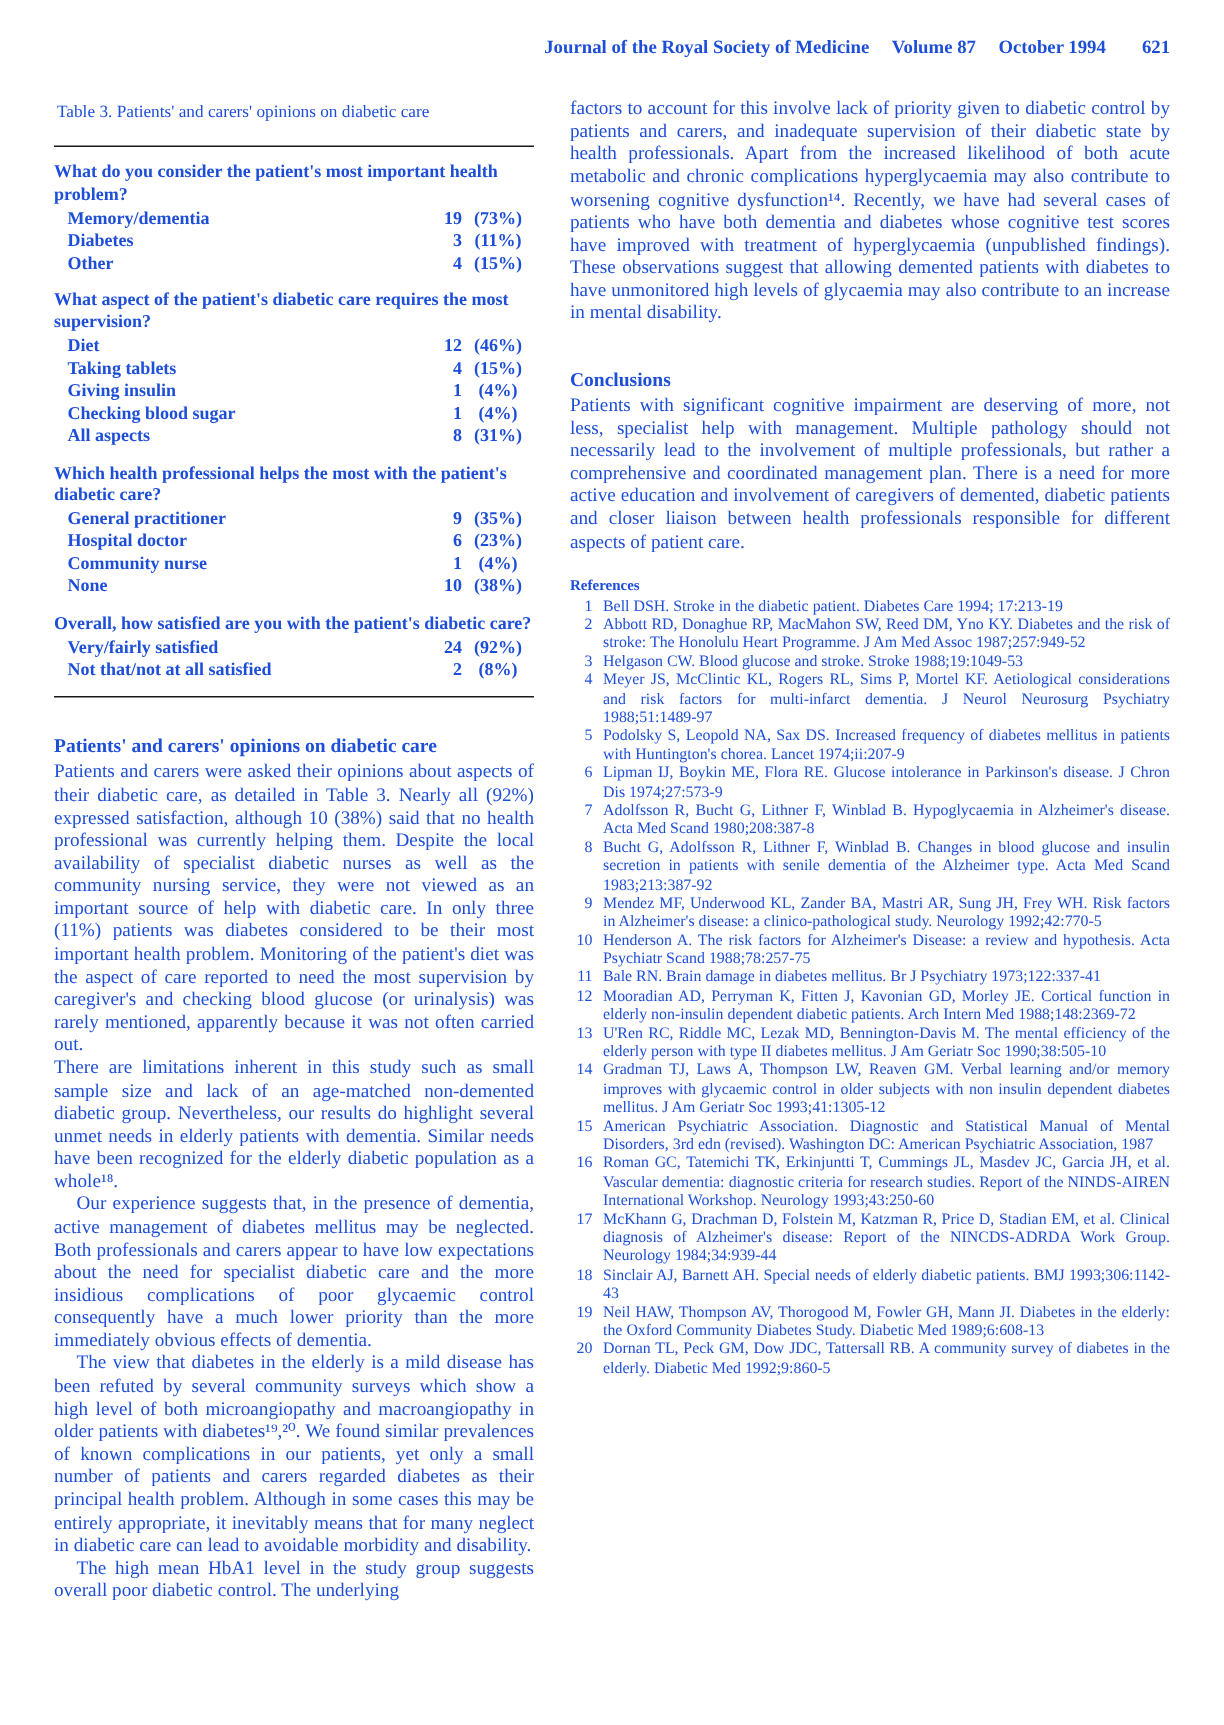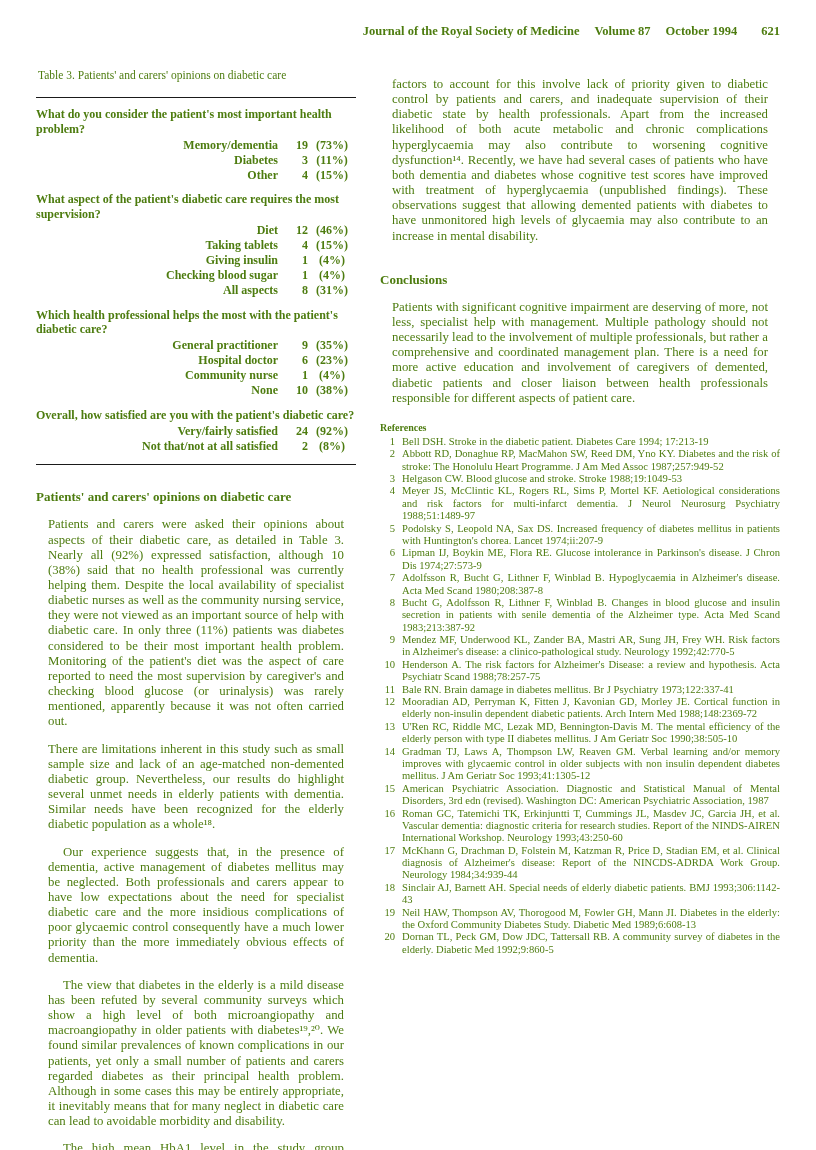--- a/index.html
+++ b/index.html
@@ -4,21 +4,21 @@
 <style>
   * { box-sizing: border-box; }
   html, body { margin: 0; padding: 0; background: #ffffff; }
   .page {
     position: relative;
     width: 816px; height: 1150px;
     margin: 0 auto;
     background: #ffffff;
     padding: 24px 36px 18px 36px;
     font-family: "Liberation Serif", "DejaVu Serif", serif;
-    color: #4d7c0f;
+    color: #1d4ed8;
     overflow: hidden;
   }
   .running-head {
     text-align: right;
     font-size: 12.5px;
     font-weight: bold;
     white-space: nowrap;
   }
   .running-head .rh-part { margin-left: 15px; }
   .running-head .rh-page { margin-left: 24px; }
@@ -35,33 +35,33 @@
     border-bottom: 1.5px solid #1a1a1a;
     padding: 9px 0 11px 0;
     font-size: 12px;
     font-weight: bold;
     line-height: 1.24;
   }
   .tgroup { margin-bottom: 10px; }
   .tgroup:last-child { margin-bottom: 0; }
   .tq { margin-bottom: 1px; }
   .trow { display: flex; padding-left: 9px; }
-  .tlabel { flex: 1 1 auto; padding-right: 4px; text-align: right; }
+  .tlabel { flex: 1 1 auto; padding-right: 4px; }
   .tn  { flex: 0 0 26px; text-align: right; }
   .tpct{ flex: 0 0 48px; text-align: center; }
 
   
   .sec-h { font-size: 13px; font-weight: bold; margin: 0 0 2px 0; }
   .sec-h.after-table { margin-top: 24px; }
   .sec-h.mt { margin-top: 28px; }
   .para {
     font-size: 12.8px;
     line-height: 1.185;
     text-align: justify;
-    margin: 12px;
+    margin: 0;
   }
   .para.indent { text-indent: 15px; }
 
   
   .refs-h { font-size: 10px; font-weight: bold; margin: 16px 0 3px 0; }
   .ref { display: flex; font-size: 10.6px; line-height: 1.17; }
   .ref-num { flex: 0 0 15px; text-align: right; margin-right: 7px; }
   .ref-text { flex: 1 1 auto; text-align: justify; }
   .accepted { font-style: italic; font-size: 11.5px; margin-top: 13px; }
 </style>

